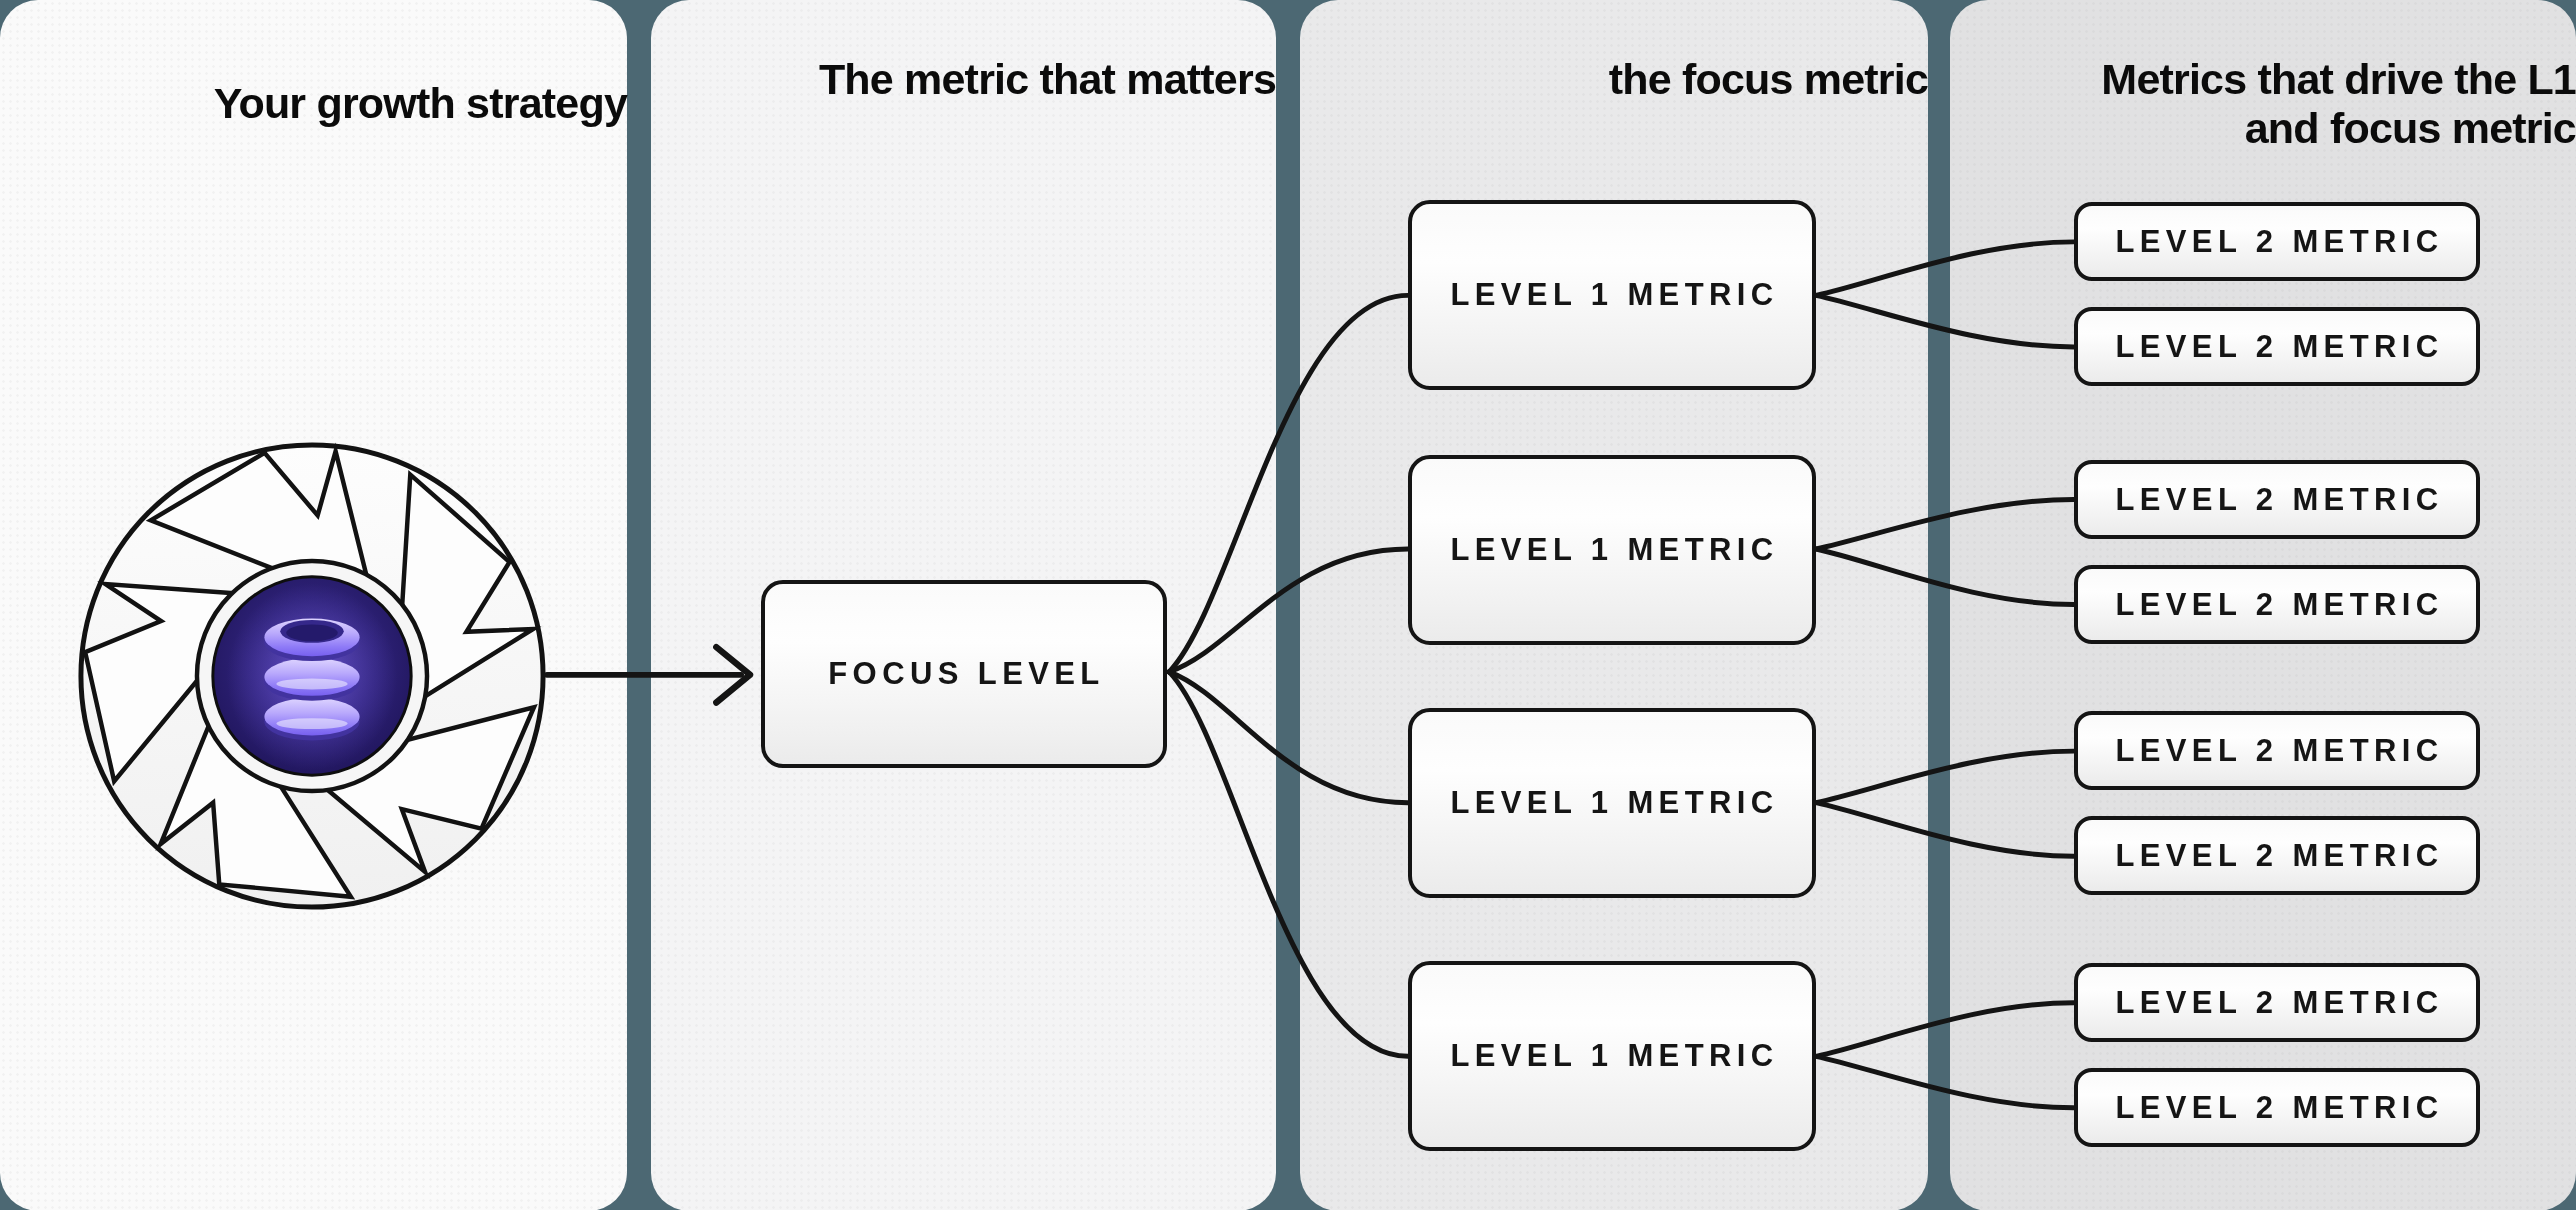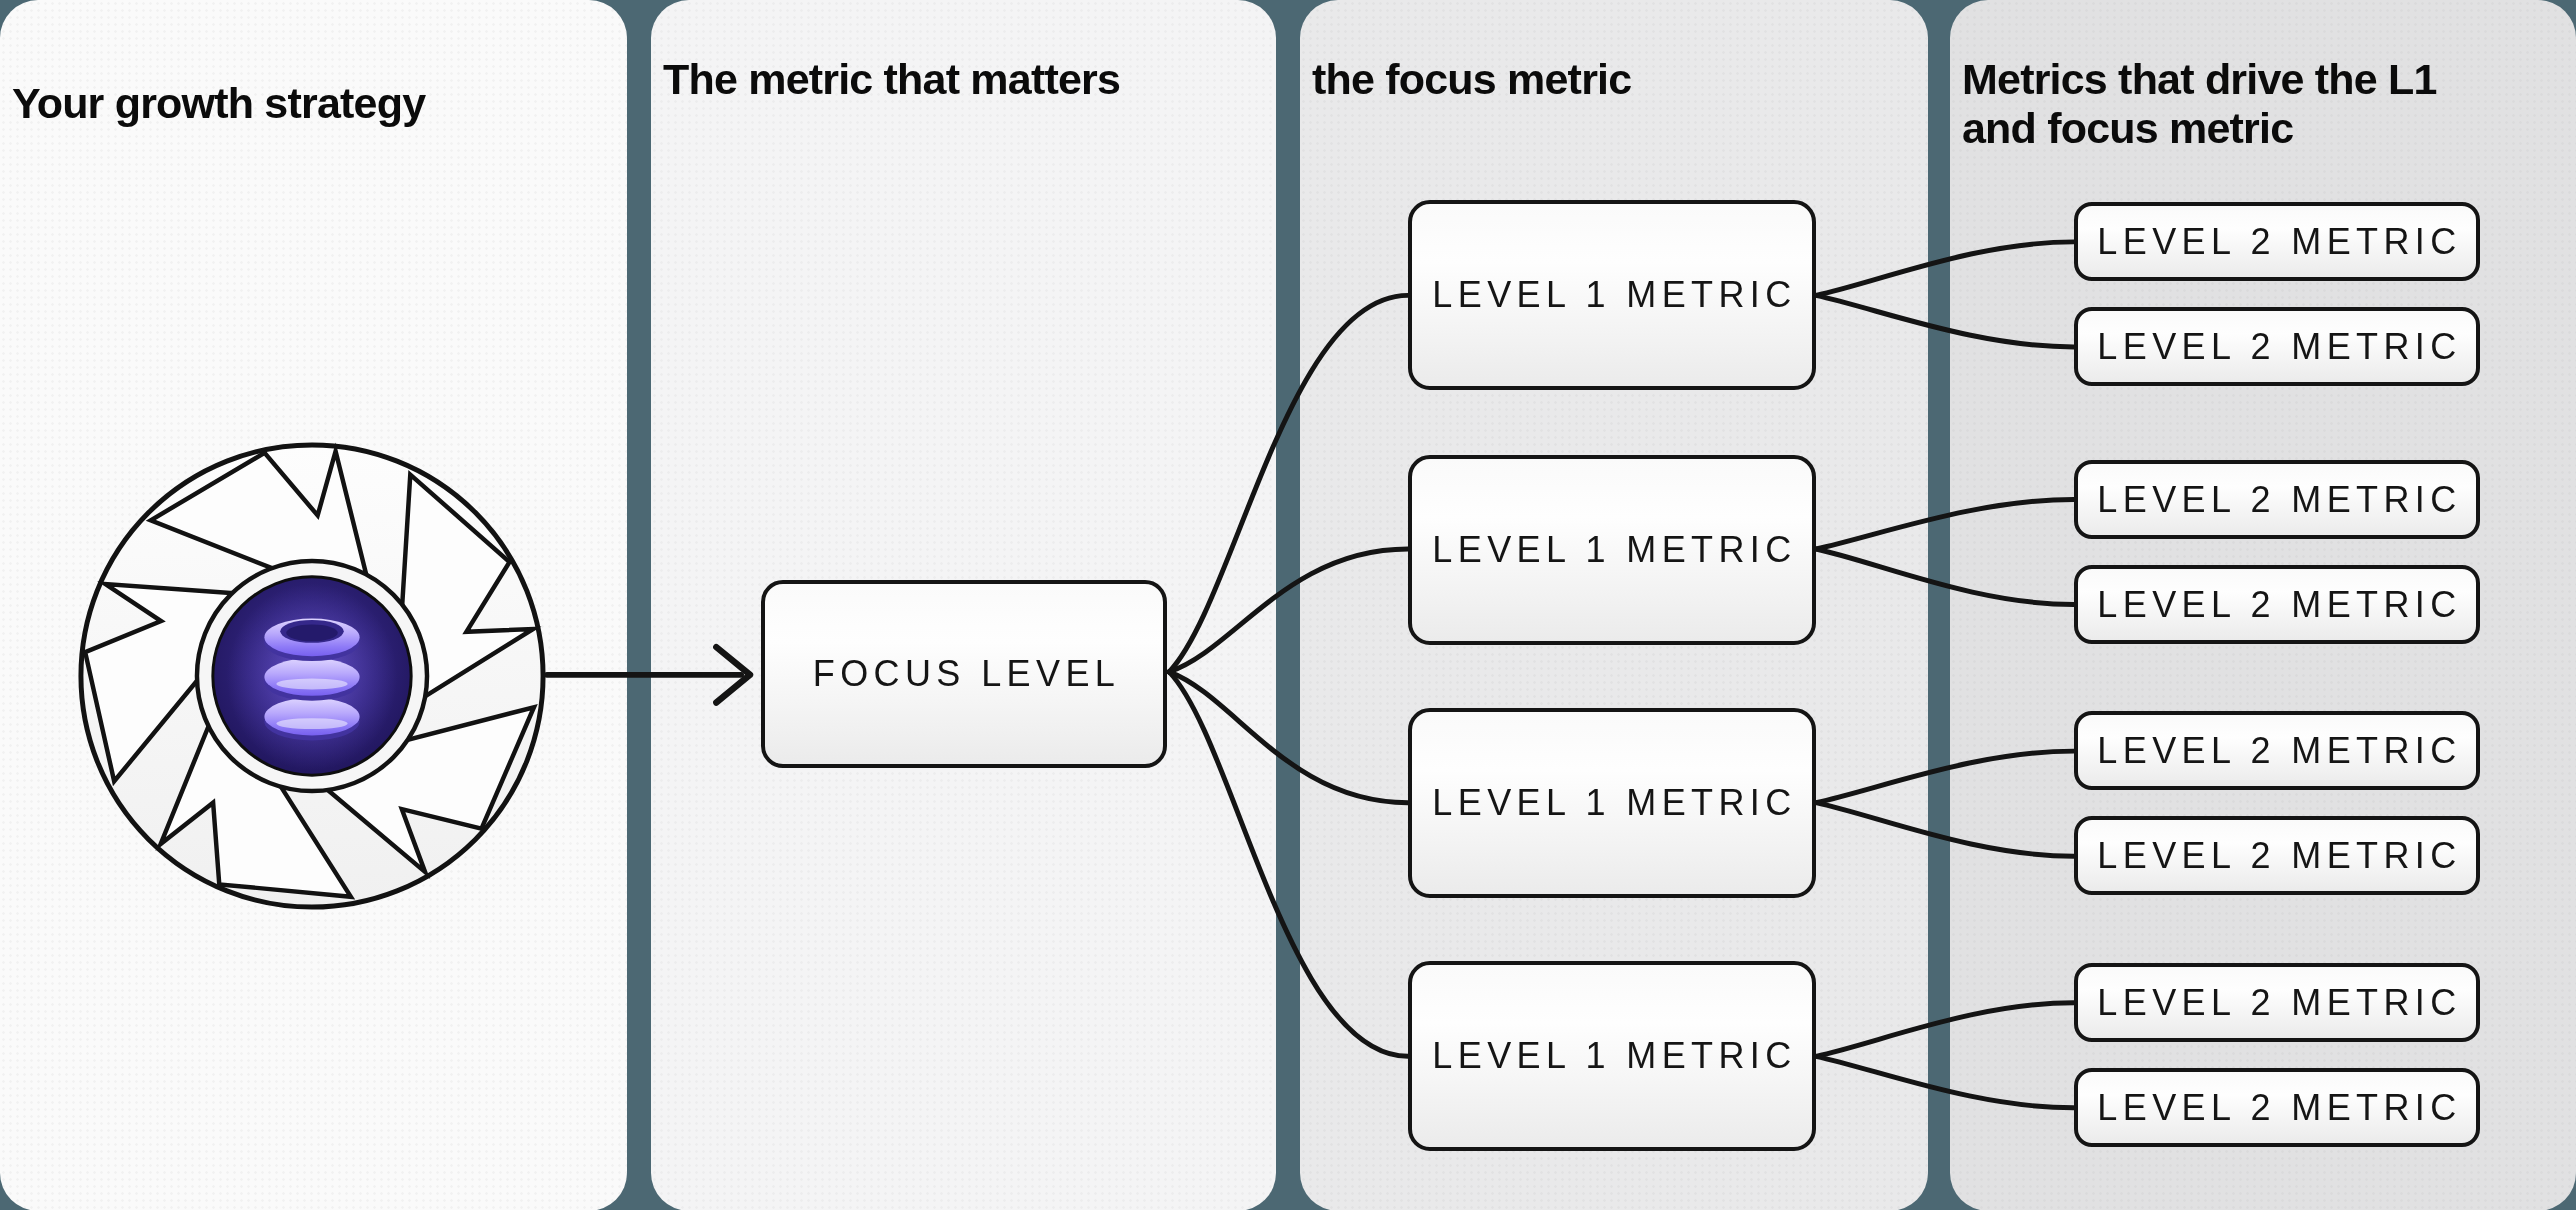--- a/index.html
+++ b/index.html
@@ -28,46 +28,45 @@
   .panel-1 { left: 0;    width: 627px; background-color: #fafafa; }
   .panel-2 { left: 651px; width: 625px; background-color: #f4f4f5; }
   .panel-3 { left: 1300px; width: 628px; background-color: #e9e9ea; }
   .panel-4 { left: 1950px; width: 626px; background-color: #e1e1e2; }
 
   
   .title {
     position: absolute;
     left: 0;
     width: 100%;
-    text-align: left;
+    text-align: right;
     font-weight: 700;
     font-size: 43px;
     line-height: 49px;
     letter-spacing: -0.8px;
     color: #0b0b0b;
-    padding-left: 12px;
   }
   .title.two-line { top: 55px; }
   .title.one-line { top: 79px; }
 
   
   .node {
     position: absolute;
     box-sizing: border-box;
     border: 4px solid #141414;
     border-radius: 22px;
     background: linear-gradient(180deg, #fafafa 0%, #fefefe 32%, #ebebeb 100%);
     display: flex;
     align-items: center;
     justify-content: center;
     z-index: 3;
   }
   .node span {
-    font-weight: 400;
-    font-size: 36px;
+    font-weight: 700;
+    font-size: 31px;
     letter-spacing: 5.4px;
     color: #151515;
     white-space: nowrap;
     padding-left: 5px; 
   }
   .node-focus { left: 761px;  top: 580px;  width: 406px; height: 188px; }
   .node-l1    { left: 1408px; width: 408px; height: 190px; }
   .l1-0 { top: 200px; }
   .l1-1 { top: 455px; }
   .l1-2 { top: 708px; }

